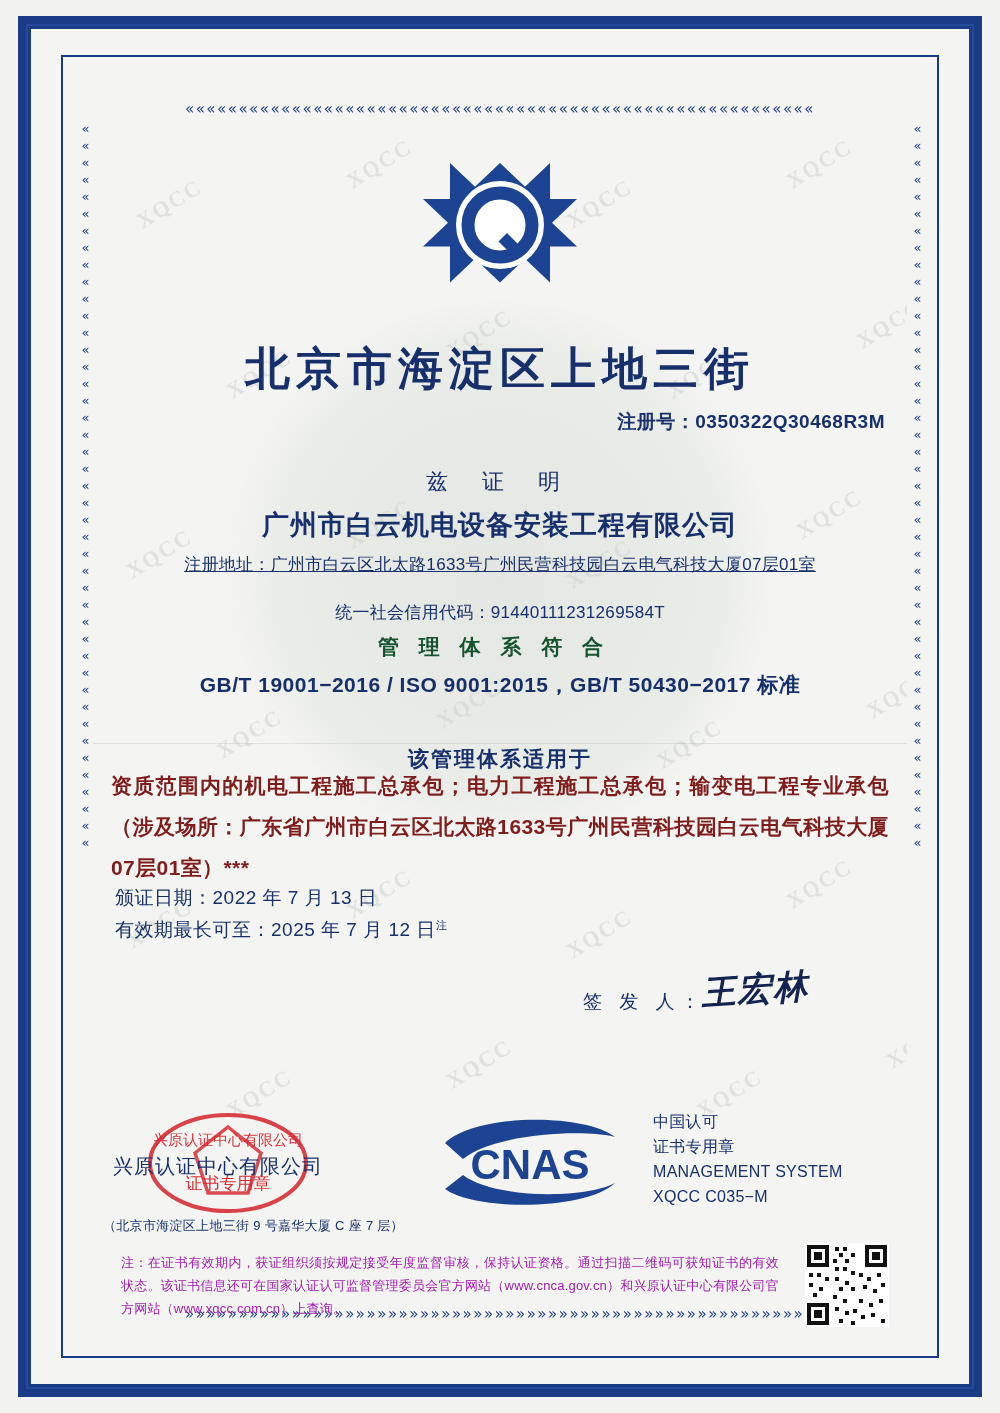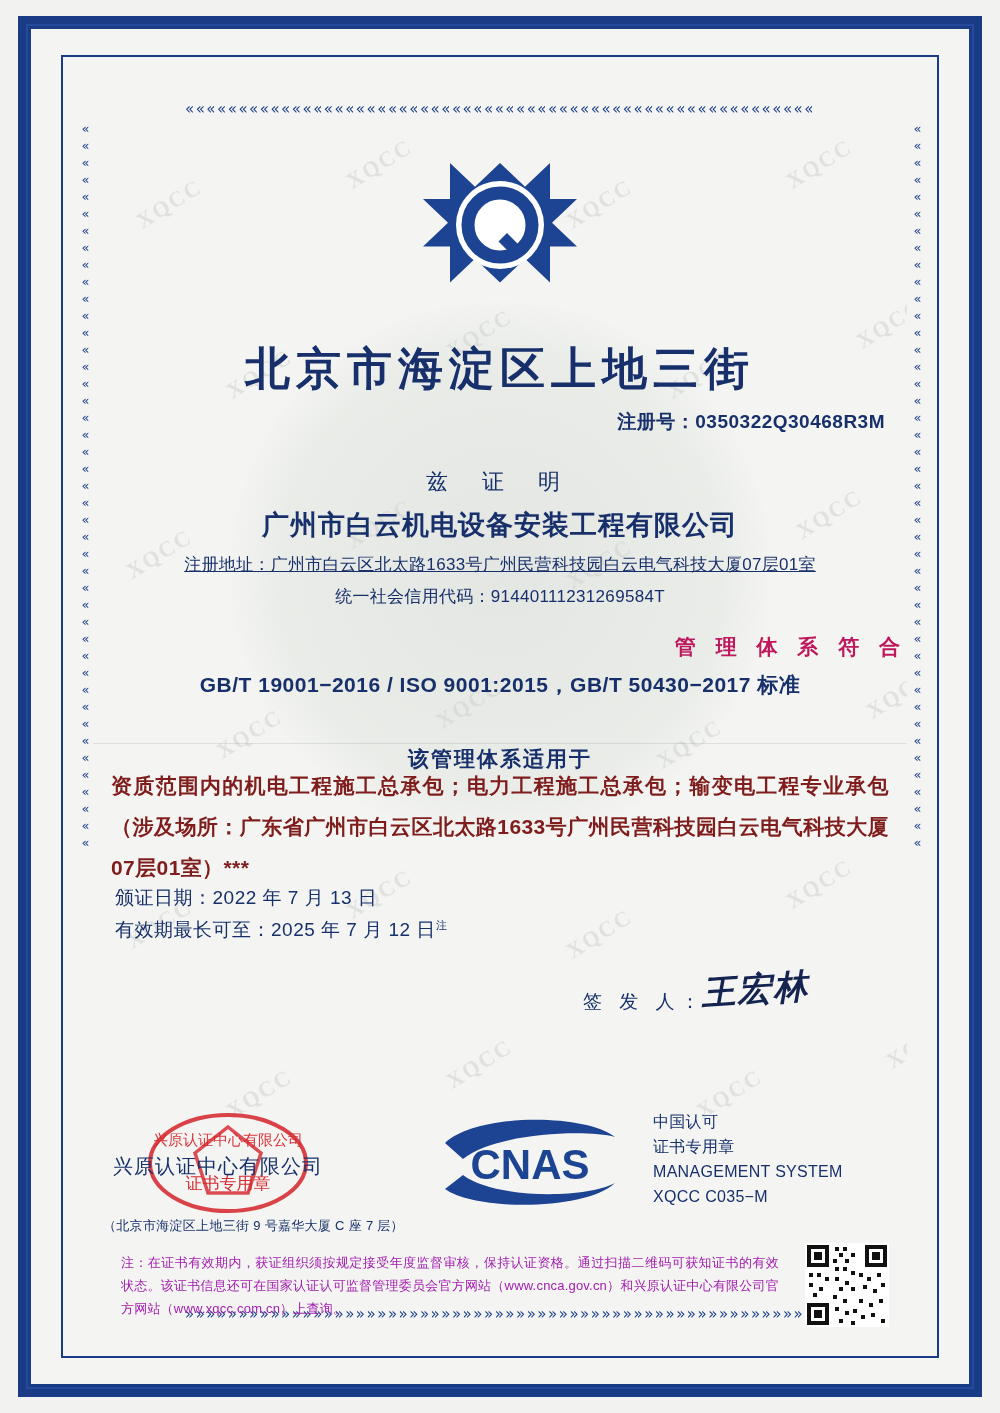--- a/index.html
+++ b/index.html
@@ -107,26 +107,26 @@
   .company{
     position:absolute;left:0;right:0;top:386px;
     text-align:center;font-size:27px;font-weight:bold;color:#17306b;
     letter-spacing:1px;
   }
   .addr{
     position:absolute;left:0;right:0;top:432px;
     text-align:center;font-size:17px;color:#17306b;letter-spacing:.3px;text-decoration:underline;
   }
   .credit{
-    position:absolute;left:0;right:0;top:464px;
+    position:absolute;left:0;right:0;top:480px;
     text-align:center;font-size:17px;color:#17306b;letter-spacing:.3px;
   }
   .conform{
-    position:absolute;left:0;right:0;top:512px;
-    text-align:right;font-size:21px;font-weight:bold;color:#be185d;
+    position:absolute;left:0;right:12px;top:512px;
+    text-align:center;font-size:21px;font-weight:bold;color:#14532d;
     letter-spacing:7px;
   }
   .standards{
     position:absolute;left:0;right:0;top:550px;
     text-align:center;font-size:21px;font-weight:bold;color:#17306b;
     letter-spacing:.5px;
   }
   .applic{
     position:absolute;left:0;right:0;top:604px;
     text-align:center;font-size:21px;font-weight:bold;color:#17306b;

